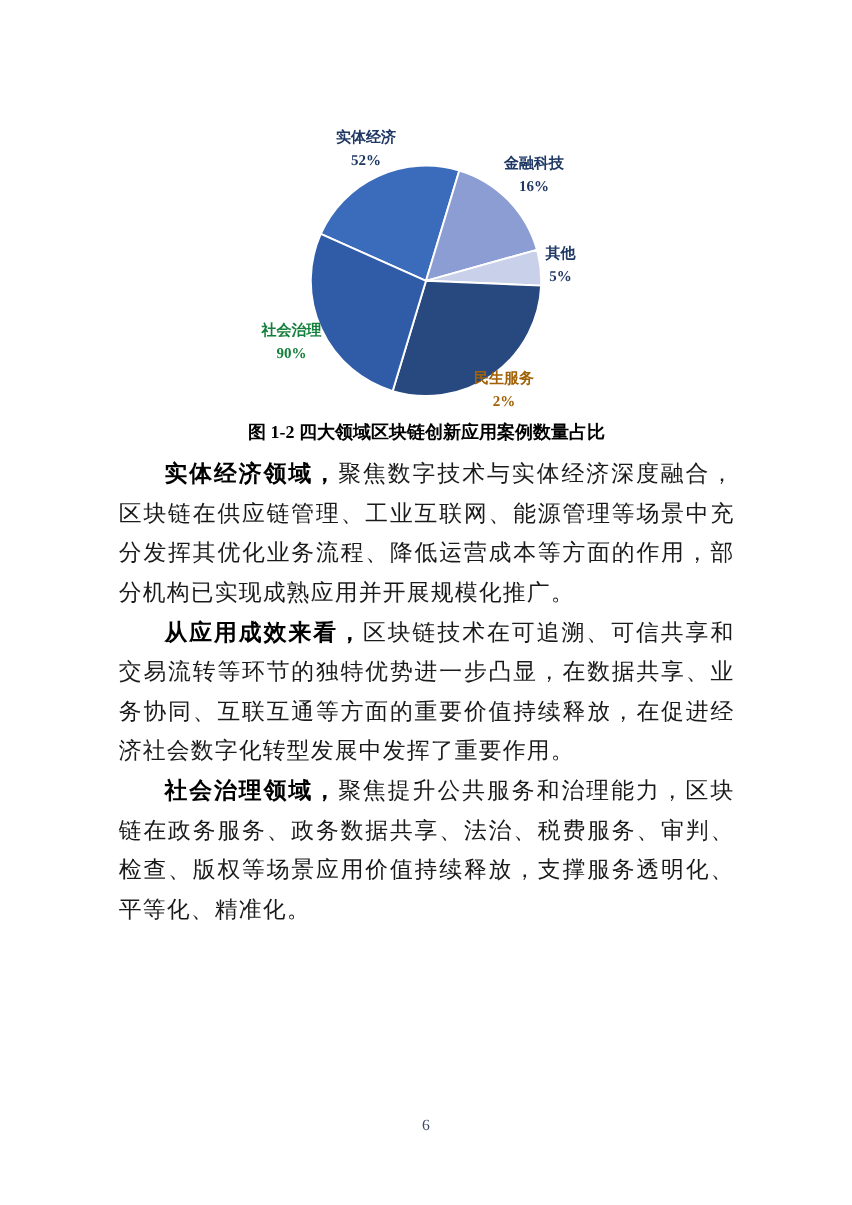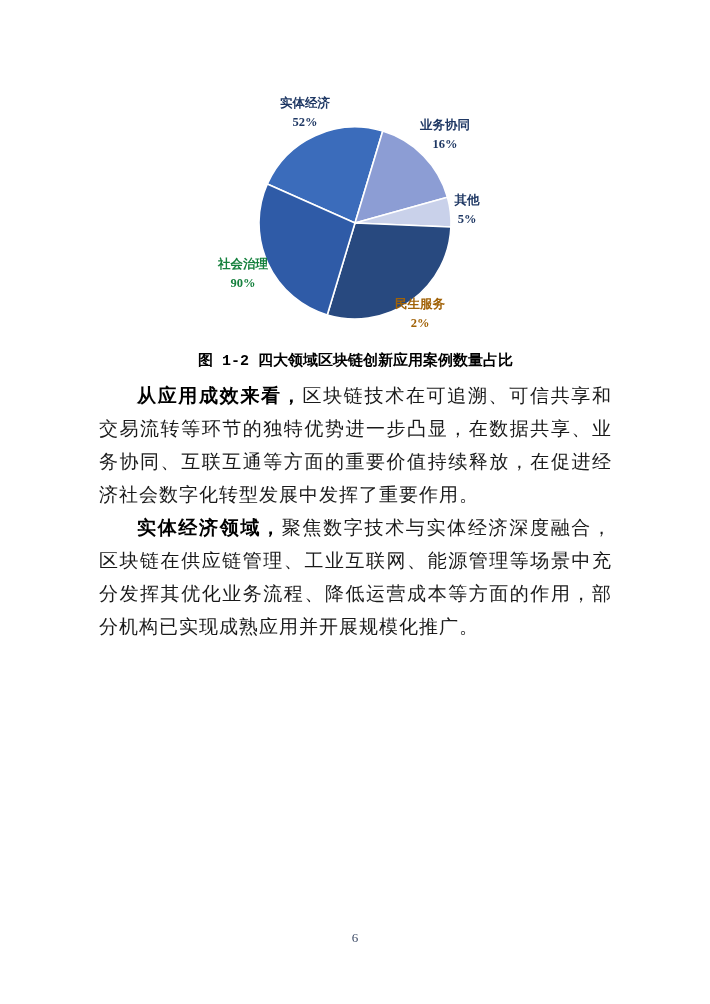--- a/index.html
+++ b/index.html
@@ -7,21 +7,21 @@
     position: relative;
     width: 710px;
     height: 1004px;
     background: #ffffff;
     overflow: hidden;
     font-family: "Liberation Serif", "DejaVu Serif", serif;
     color: #151515;
   }
   .figure-area {
     position: absolute;
-    left: 0; top: 1px;
+    left: 0; top: 12px;
     width: 710px; height: 348px;
   }
   .pie-svg {
     position: absolute;
     left: 255px; top: 122px;
     width: 200px; height: 200px;
   }
   .pie-label {
     position: absolute;
     transform: translate(-50%, -50%);
@@ -30,21 +30,21 @@
     font-weight: bold;
     font-size: 12.5px;
     line-height: 1.5;
     white-space: nowrap;
   }
   .figure-caption {
     position: absolute;
     left: 99px; top: 351px;
     width: 513px;
     text-align: center;
-    font-family: Liberation Mono, monospace;
+    font-family: Liberation Serif, serif;
     font-weight: bold;
     font-size: 15px;
     color: #000000;
   }
   .content {
     position: absolute;
     left: 99px; top: 379px;
     width: 513px;
   }
   .para {
@@ -79,29 +79,30 @@
   <div class="figure-area">
     <svg class="pie-svg" viewBox="0 0 200 200">
         <path d="M 100 100 L 12.30 60.95 A 96 96 0 0 1 127.75 8.10 Z" fill="#3B6CBB" stroke="#ffffff" stroke-width="1.6" stroke-linejoin="round"></path>
         <path d="M 100 100 L 127.75 8.10 A 96 96 0 0 1 192.46 74.18 Z" fill="#8C9DD4" stroke="#ffffff" stroke-width="1.6" stroke-linejoin="round"></path>
         <path d="M 100 100 L 192.46 74.18 A 96 96 0 0 1 195.92 104.02 Z" fill="#C9D1EA" stroke="#ffffff" stroke-width="1.6" stroke-linejoin="round"></path>
         <path d="M 100 100 L 195.92 104.02 A 96 96 0 0 1 72.25 191.90 Z" fill="#28497F" stroke="#ffffff" stroke-width="1.6" stroke-linejoin="round"></path>
         <path d="M 100 100 L 72.25 191.90 A 96 96 0 0 1 12.30 60.95 Z" fill="#2F5BA7" stroke="#ffffff" stroke-width="1.6" stroke-linejoin="round"></path>
       </svg>
     <div>
         <div class="pie-label" style="left: 305px; top: 112px; color: rgb(31, 56, 100);"><span>实体经济</span><br><span>52%</span></div>
-        <div class="pie-label" style="left: 445px; top: 134px; color: rgb(31, 56, 100);"><span>业务协同</span><br><span>16%</span></div>
+        <div class="pie-label" style="left: 445px; top: 134px; color: rgb(31, 56, 100);"><span>金融科技</span><br><span>16%</span></div>
         <div class="pie-label" style="left: 467px; top: 209px; color: rgb(31, 56, 100);"><span>其他</span><br><span>5%</span></div>
         <div class="pie-label" style="left: 420px; top: 313px; color: #a16207;"><span>民生服务</span><br><span>2%</span></div>
         <div class="pie-label" style="left: 243px; top: 273px; color: #15803d;"><span>社会治理</span><br><span>90%</span></div>
       </div>
   </div>
 
   <div class="figure-caption">图 1-2 四大领域区块链创新应用案例数量占比</div>
 
   <div class="content">
+    <p class="para"><span class="lead">实体经济领域，</span><span>聚焦数字技术与实体经济深度融合，区块链在供应链管理、工业互联网、能源管理等场景中充分发挥其优化业务流程、降低运营成本等方面的作用，部分机构已实现成熟应用并开展规模化推广。</span></p>
     <p class="para"><span class="lead">从应用成效来看，</span><span>区块链技术在可追溯、可信共享和交易流转等环节的独特优势进一步凸显，在数据共享、业务协同、互联互通等方面的重要价值持续释放，在促进经济社会数字化转型发展中发挥了重要作用。</span></p>
-    <p class="para"><span class="lead">实体经济领域，</span><span>聚焦数字技术与实体经济深度融合，区块链在供应链管理、工业互联网、能源管理等场景中充分发挥其优化业务流程、降低运营成本等方面的作用，部分机构已实现成熟应用并开展规模化推广。</span></p>
+    <p class="para"><span class="lead">社会治理领域，</span><span>聚焦提升公共服务和治理能力，区块链在政务服务、政务数据共享、法治、税费服务、审判、检查、版权等场景应用价值持续释放，支撑服务透明化、平等化、精准化。</span></p>
   </div>
 
   <div class="page-number">6</div>
 
 </div>
 
 </body></html>

